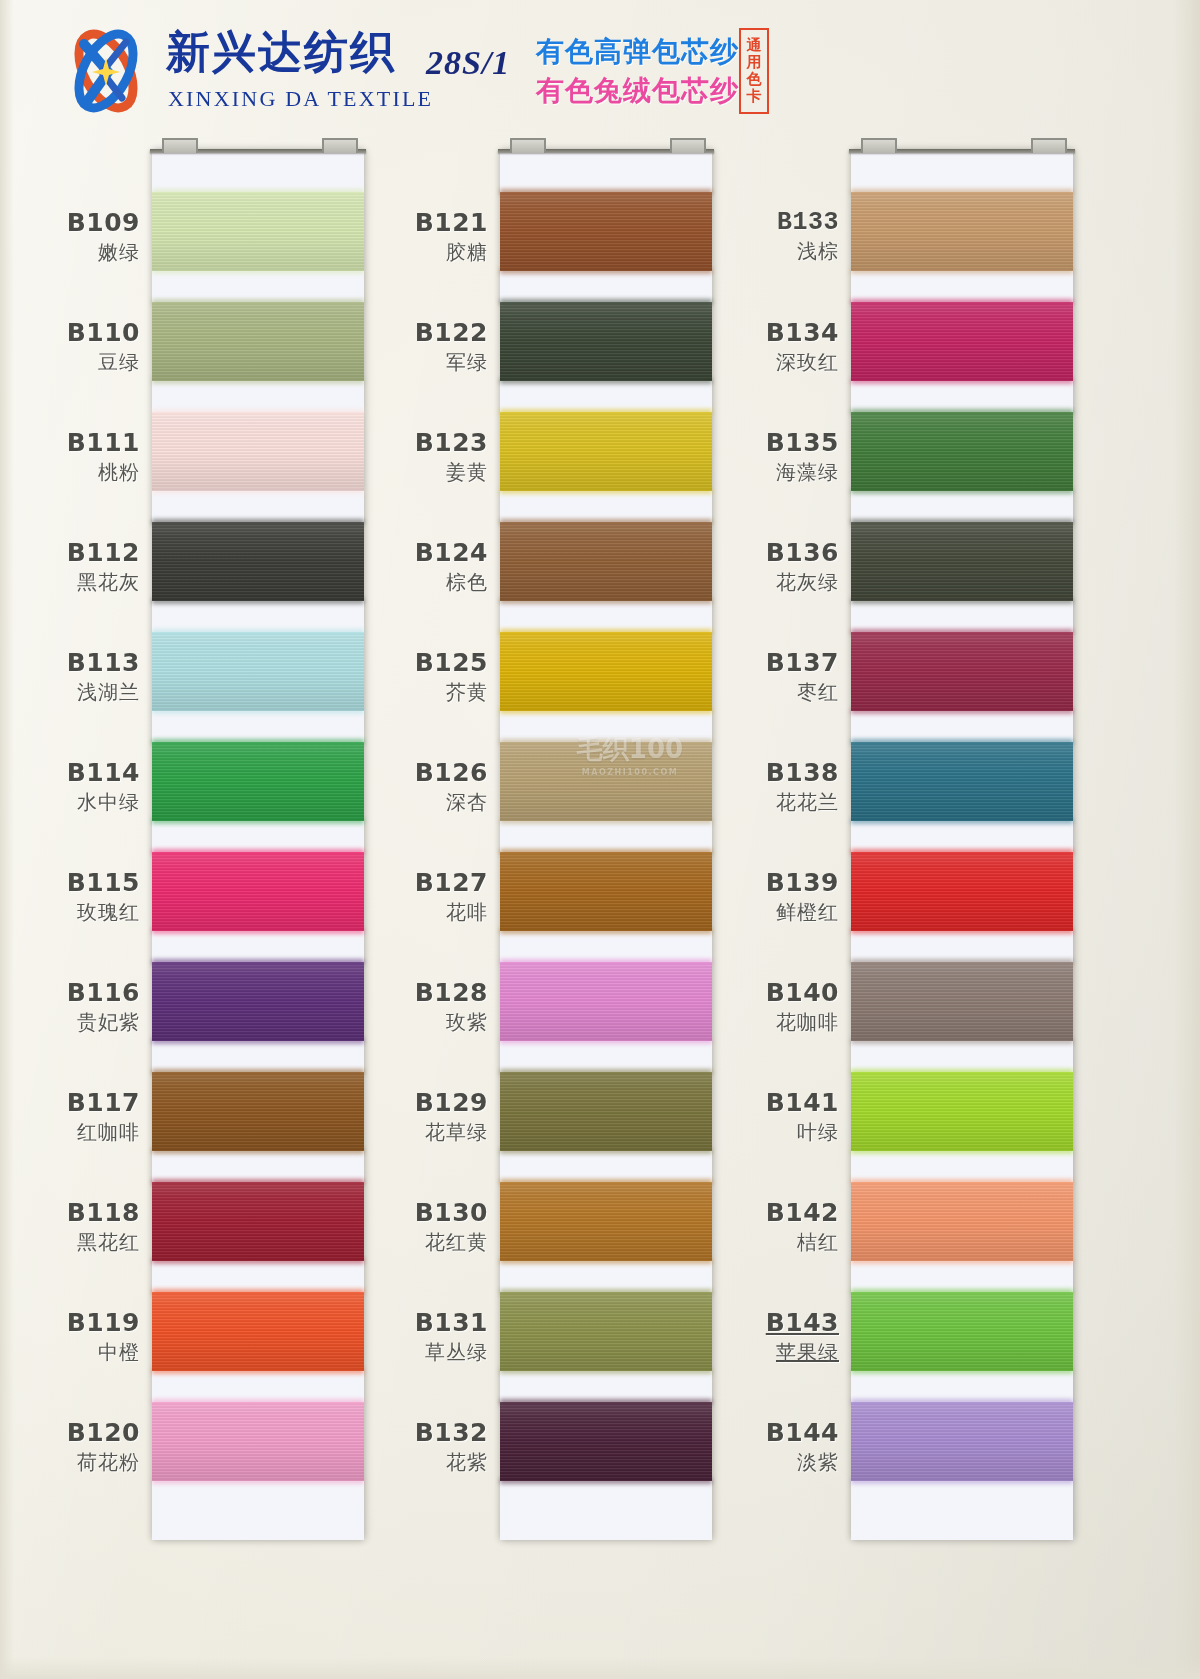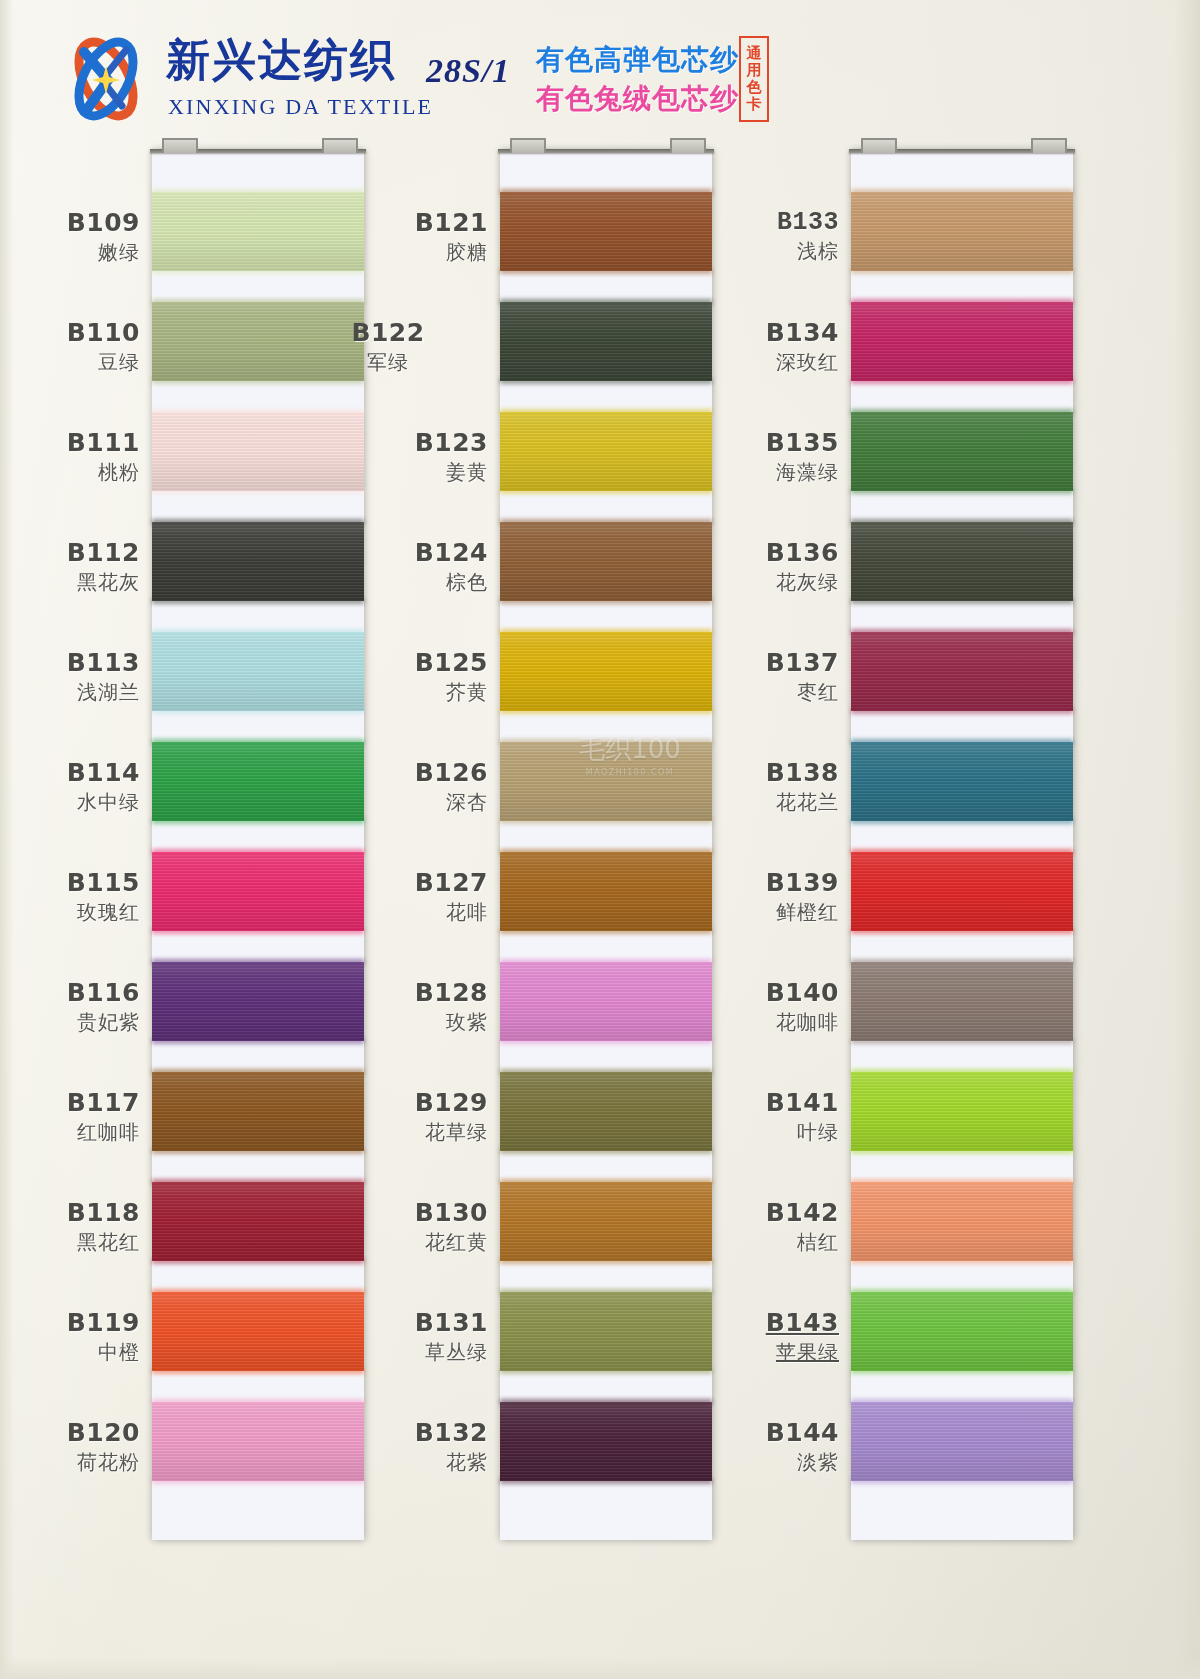--- a/index.html
+++ b/index.html
@@ -25,21 +25,21 @@
   }
   .edge-left{position:absolute;left:0;top:0;width:14px;height:100%;
     background:linear-gradient(90deg,#e2dfd2,rgba(226,223,210,0));}
   .edge-right{position:absolute;right:0;top:0;width:26px;height:100%;
     background:linear-gradient(270deg,#dedbcd,rgba(222,219,205,0));}
   .edge-bottom{position:absolute;left:0;bottom:0;width:100%;height:22px;
     background:linear-gradient(0deg,#e3e0d3,rgba(227,224,211,0));}
 
   
   #header{
-    position:absolute;left:0;top:16px;width:1007px;height:120px;
+    position:absolute;left:0;top:8px;width:1007px;height:120px;
     z-index:6;
   }
   .logo-mark{
     position:absolute;left:58px;top:20px;width:96px;height:86px;
   }
   .brand-cn{
     position:absolute;left:166px;top:22px;
     font-size:44px;font-weight:bold;color:#17379b;
     letter-spacing:2px;line-height:1;
     font-family:"DejaVu Sans","Liberation Sans",sans-serif;
@@ -148,21 +148,21 @@
   .label .name{
     display:block;font-size:20px;color:#555552;margin-top:3px;letter-spacing:1px;
   }
 
   
   #watermark{
     position:absolute;left:520px;top:732px;width:220px;height:48px;
     z-index:5;pointer-events:none;
     font-family:"DejaVu Sans","Liberation Sans",sans-serif;
     color:rgba(255,255,255,.40);
-    font-size:26px;font-weight:normal;text-align:center;
+    font-size:26px;font-weight:bold;text-align:center;
     text-shadow:0 1px 2px rgba(0,0,0,.08);
   }
   #watermark .wm-sub{
     display:block;font-size:8px;letter-spacing:1.5px;
     color:rgba(255,255,255,.32);margin-top:1px;
   }
 </style>
 </head>
 <body>
 
@@ -353,21 +353,21 @@
           <div class="sheen"></div>
         </div>
       </div>
       <div class="clip-bar" style="left: -2px; width: 216px;"></div>
       <div class="clip" style="left: 10px;"></div>
       <div class="clip" style="left: 170px;"></div>
       <div class="label" style="left: -212px; width: 200px; top: 58px;">
         <span class="code">B121</span>
         <span class="name">胶糖</span>
       </div>
-      <div class="label" style="left: -212px; width: 200px; top: 168px; text-align: center;">
+      <div class="label" style="left: -212px; width: 200px; top: 168px;">
         <span class="code">B122</span>
         <span class="name">军绿</span>
       </div>
       <div class="label" style="left: -212px; width: 200px; top: 278px;">
         <span class="code">B123</span>
         <span class="name">姜黄</span>
       </div>
       <div class="label" style="left: -212px; width: 200px; top: 388px;">
         <span class="code">B124</span>
         <span class="name">棕色</span>

